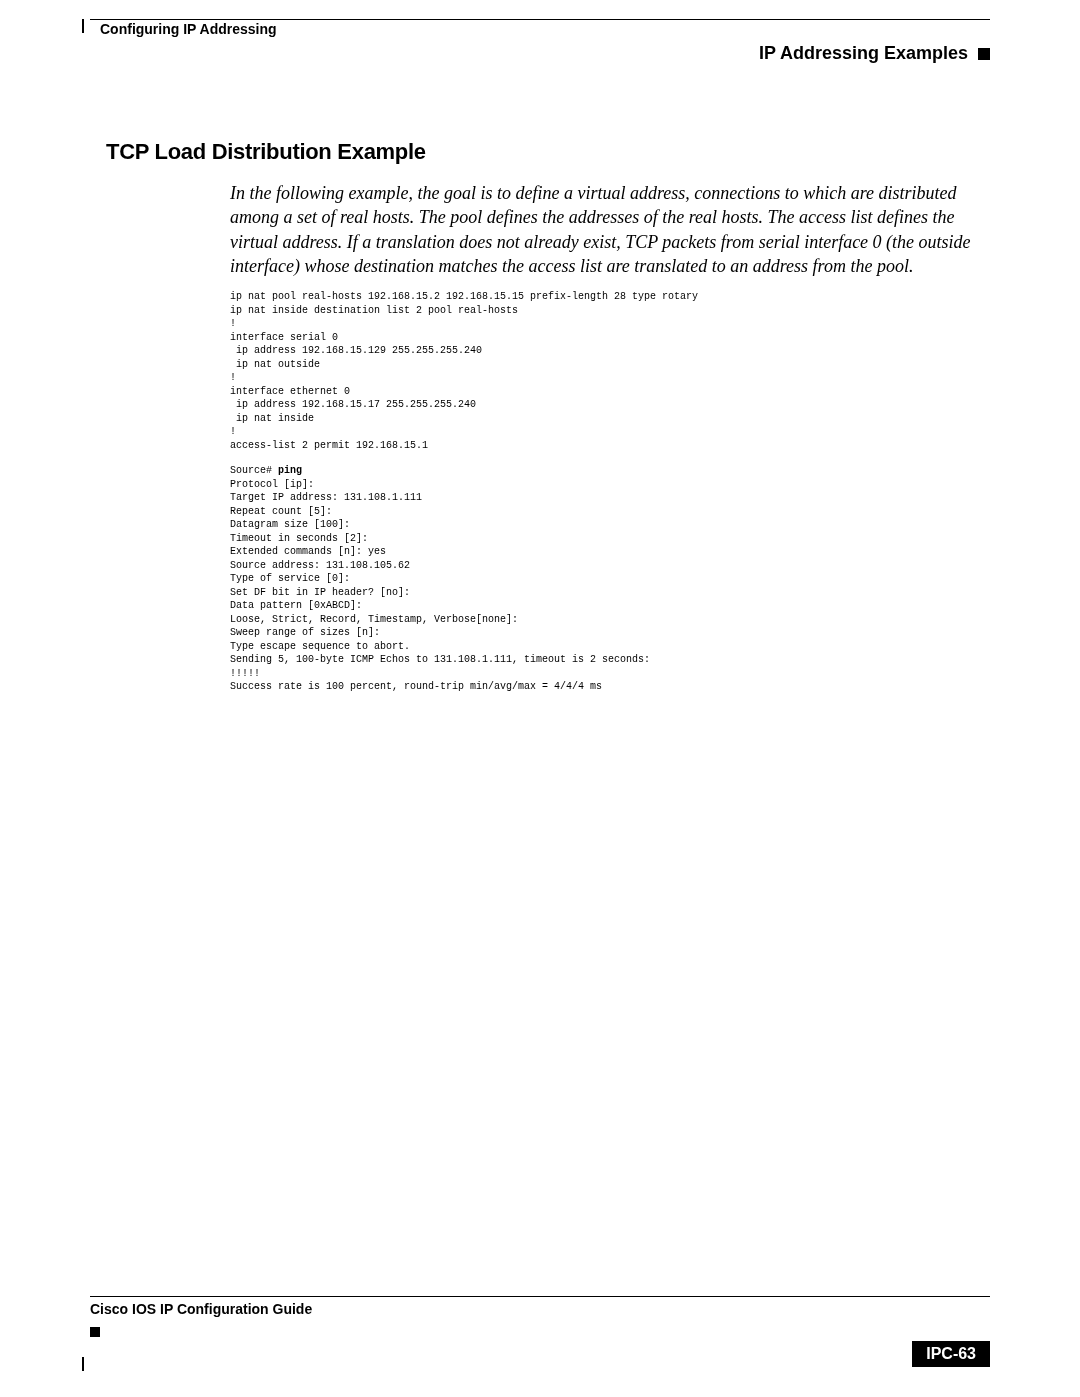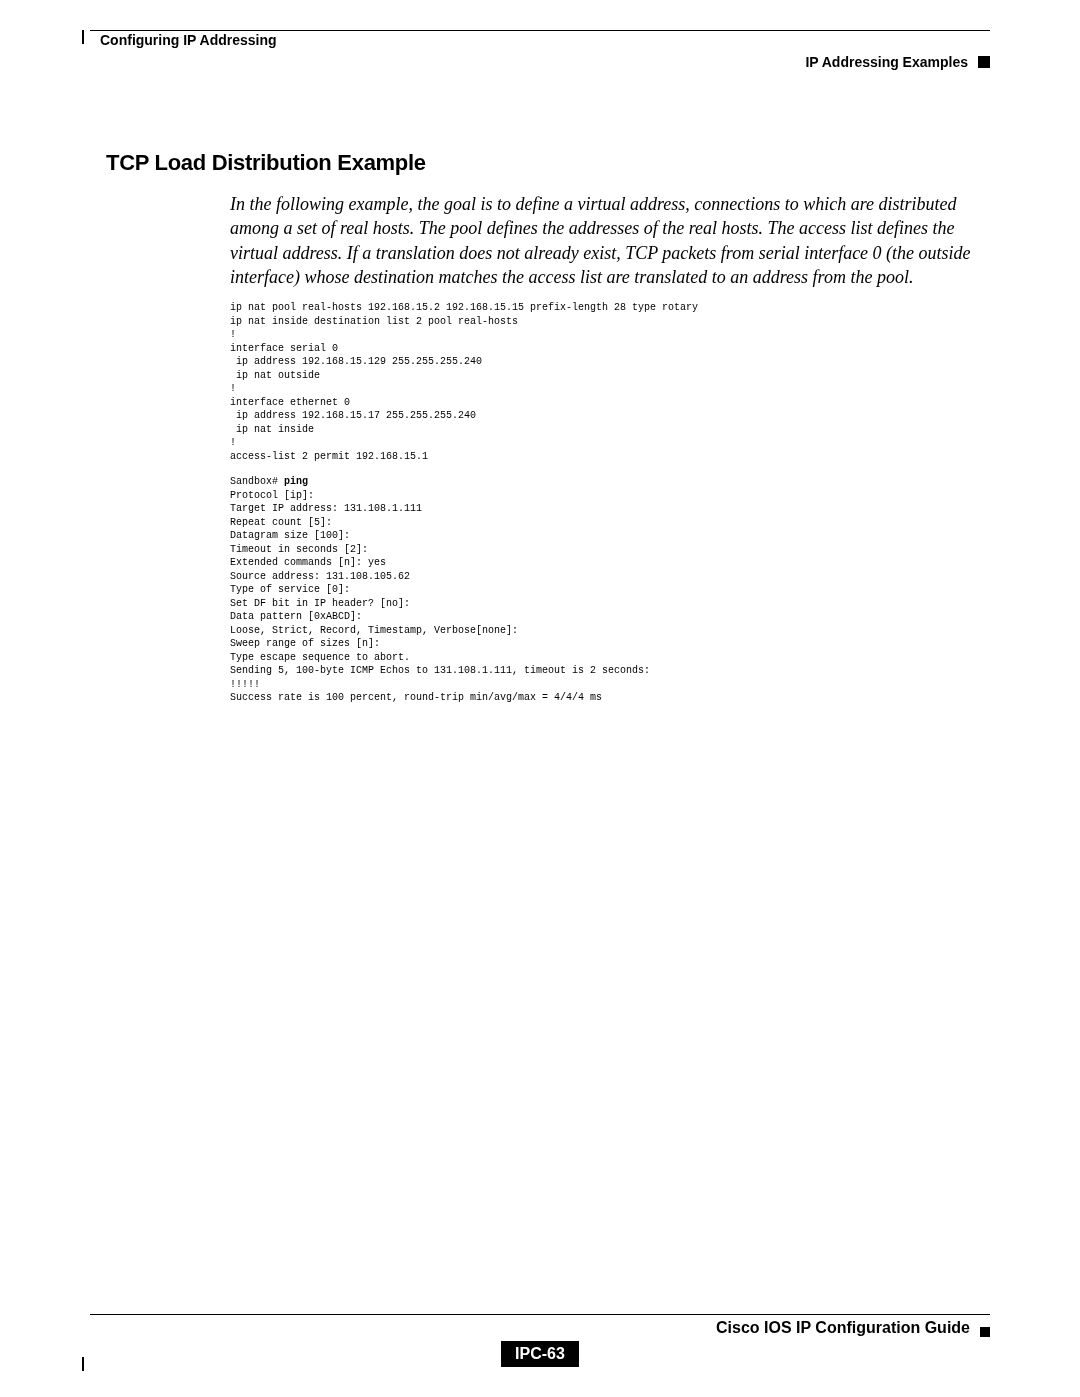--- a/index.html
+++ b/index.html
@@ -7,21 +7,21 @@
     padding: 0;
     background: #fff;
     font-family: "Times New Roman", Times, serif;
     color: #000;
   }
   .page {
     width: 1080px;
     height: 1397px;
     position: relative;
     box-sizing: border-box;
-    padding: 30px 90px 0 90px;
+    padding: 19px 90px 0 90px;
   }
   .header {
     position: relative;
     height: 60px;
   }
   .header-top-line {
     border-top: 1px solid #000;
     margin-left: 0;
   }
   .chapter-label {
@@ -34,21 +34,21 @@
   }
   .section-label-wrap {
     position: absolute;
     top: 24px;
     right: 0;
     display: flex;
     align-items: center;
     gap: 10px;
     font-family: Arial, Helvetica, sans-serif;
     font-weight: bold;
-    font-size: 14px;
+    font-size: 18px;
   }
   .header-marker {
     width: 12px;
     height: 12px;
     background: #000;
   }
   .left-tick {
     position: absolute;
     top: 0;
     left: -8px;
@@ -101,36 +101,37 @@
     bottom: 30px;
     left: 90px;
     right: 90px;
   }
   .footer-line {
     border-top: 1px solid #000;
   }
   .footer-guide {
     font-family: Arial, Helvetica, sans-serif;
     font-weight: bold;
-    font-size: 16px;
+    font-size: 14px;
     text-align: right;
     margin-top: 4px;
     display: flex;
     justify-content: flex-end;
-    align-items: flex-end;
+    align-items: flex-start;
     gap: 10px;
+    flex-direction: column;
   }
   .footer-marker {
     width: 10px;
     height: 10px;
     background: #000;
   }
   .page-num-wrap {
     display: flex;
-    justify-content: center;
+    justify-content: flex-end;
     margin-top: 4px;
   }
   .page-num {
     background: #000;
     color: #fff;
     font-family: Arial, Helvetica, sans-serif;
     font-weight: bold;
     font-size: 16px;
     padding: 4px 14px;
   }
@@ -172,21 +173,21 @@
  ip nat outside
 !
 interface ethernet 0
  ip address 192.168.15.17 255.255.255.240
  ip nat inside
 !
 access-list 2 permit 192.168.15.1</div>
 
 
 
-    <div class="code-block"><span>Sandbox# </span><span class="code-bold">ping</span>
+    <div class="code-block"><span>Source# </span><span class="code-bold">ping</span>
 <span>Protocol [ip]:
 Target IP address: 131.108.1.111
 Repeat count [5]:
 Datagram size [100]:
 Timeout in seconds [2]:
 Extended commands [n]: yes
 Source address: 131.108.105.62
 Type of service [0]:
 Set DF bit in IP header? [no]:
 Data pattern [0xABCD]:

